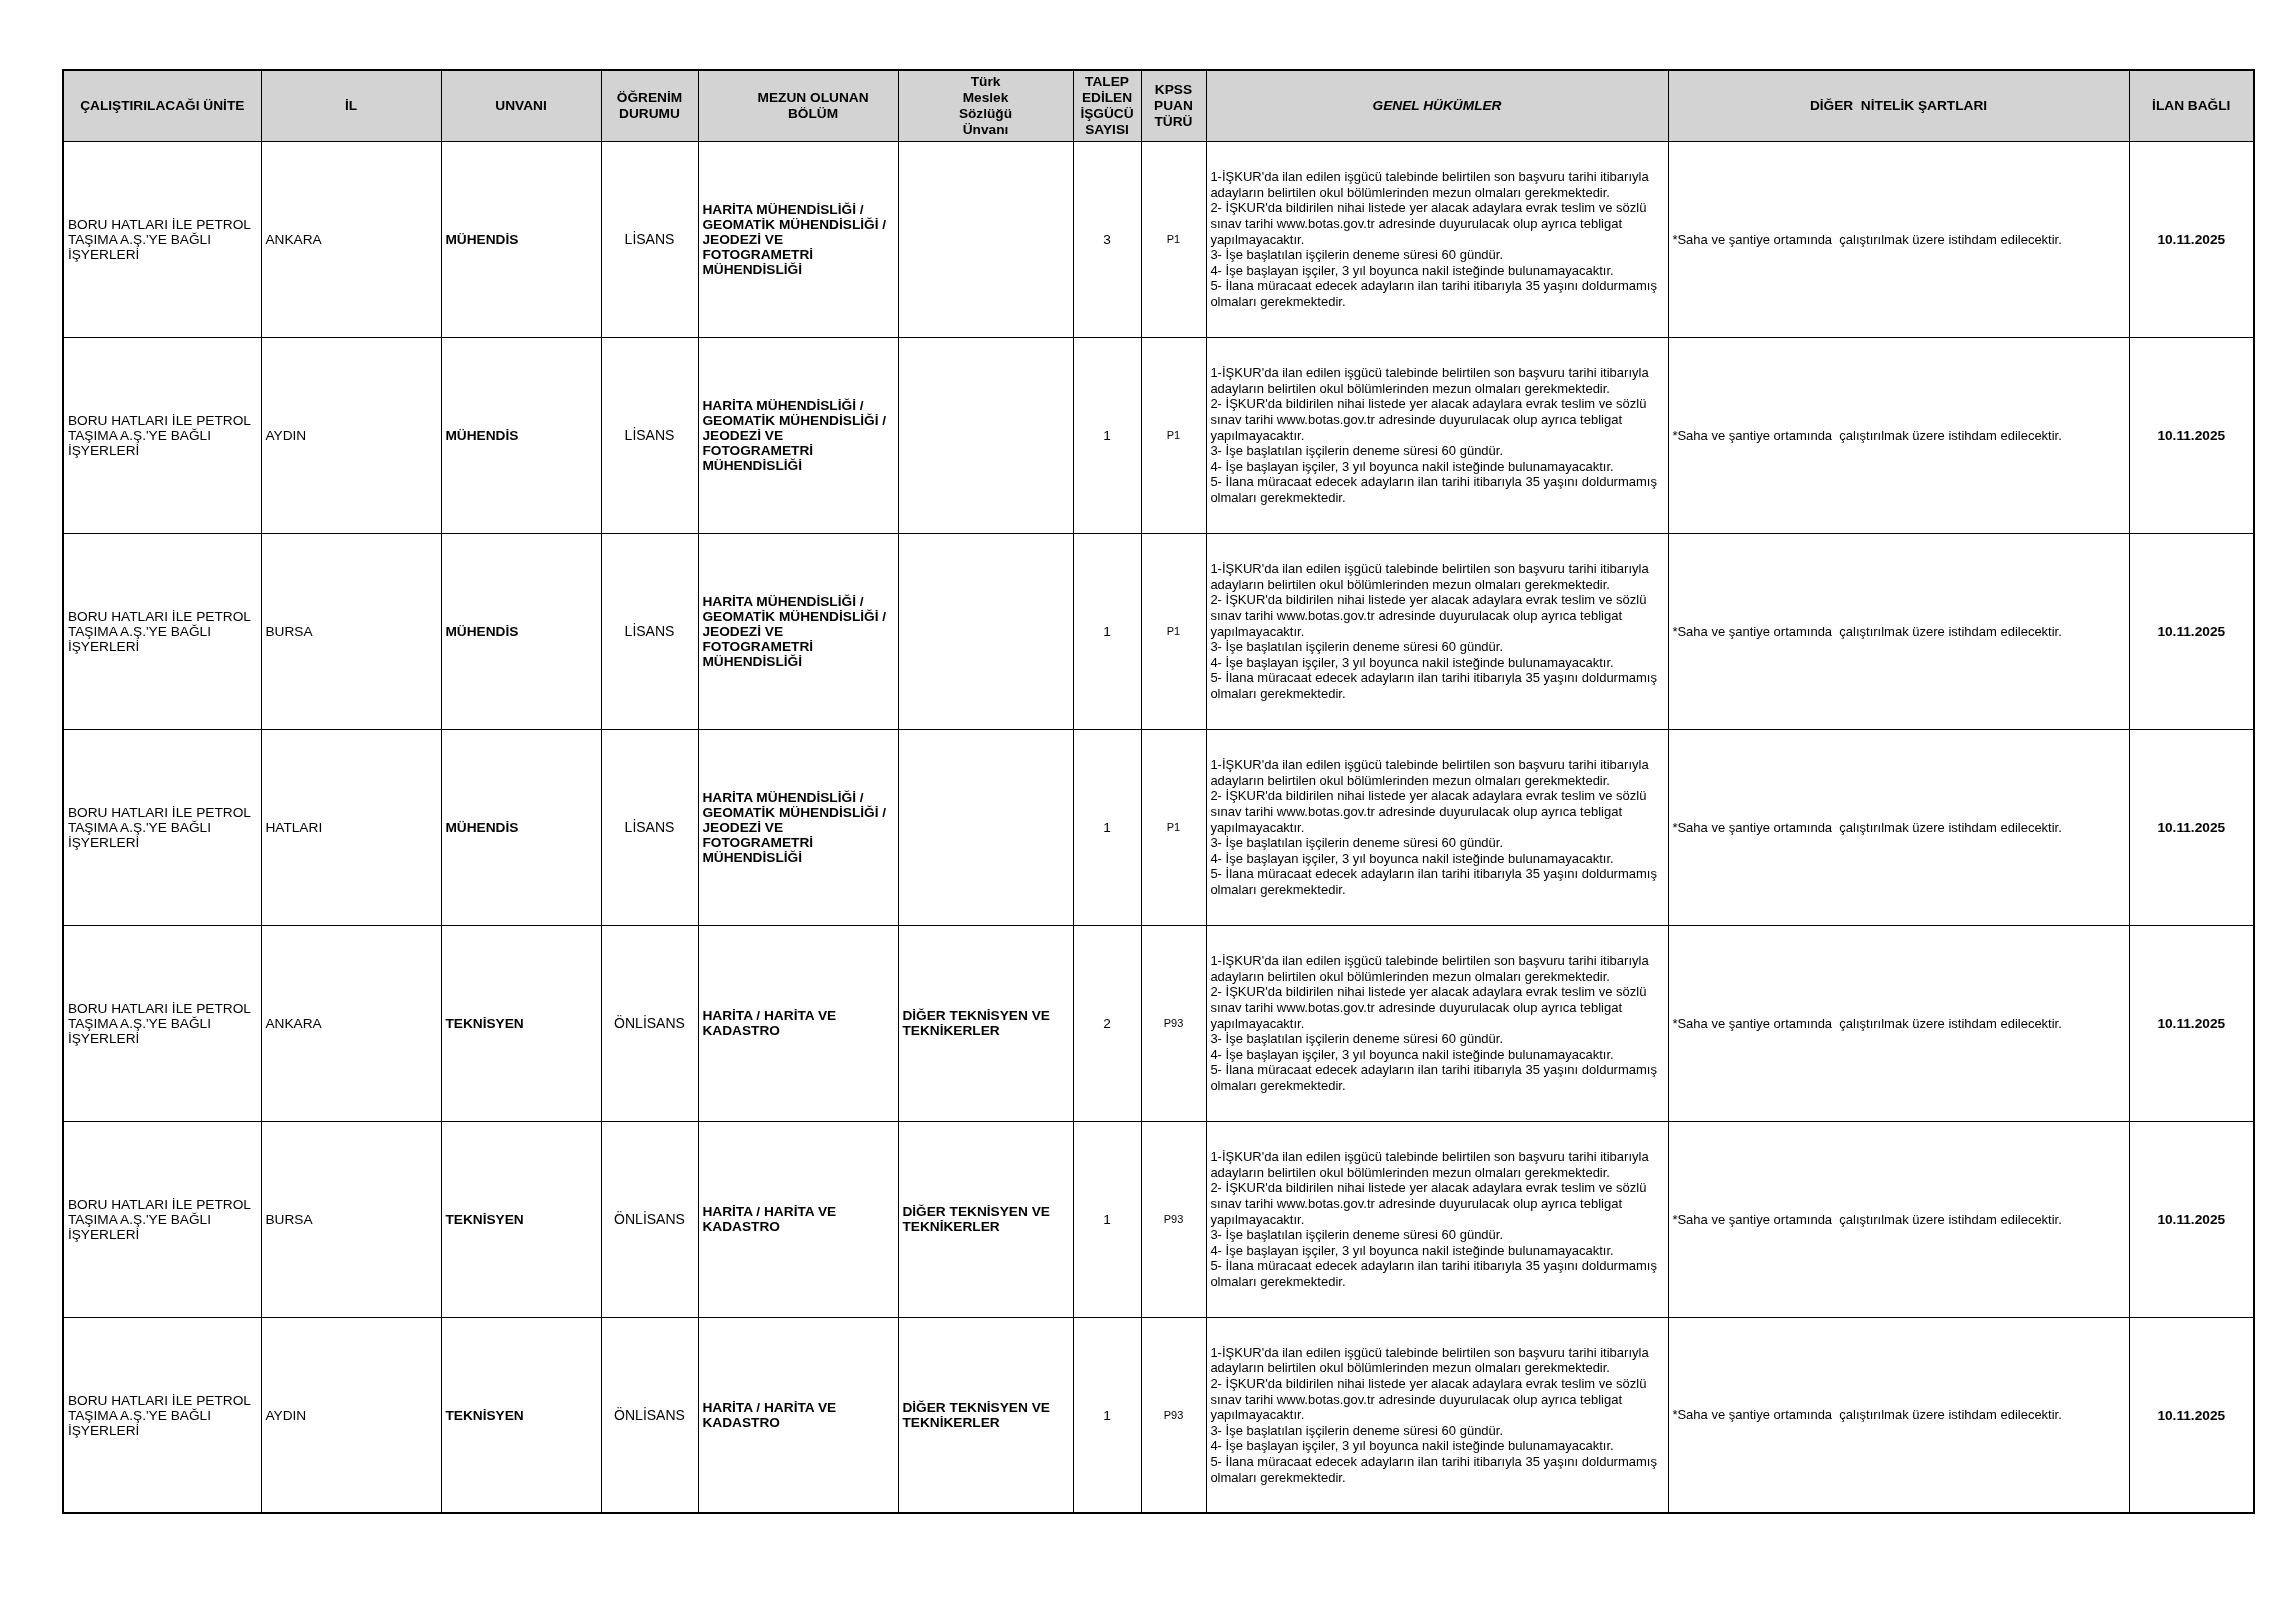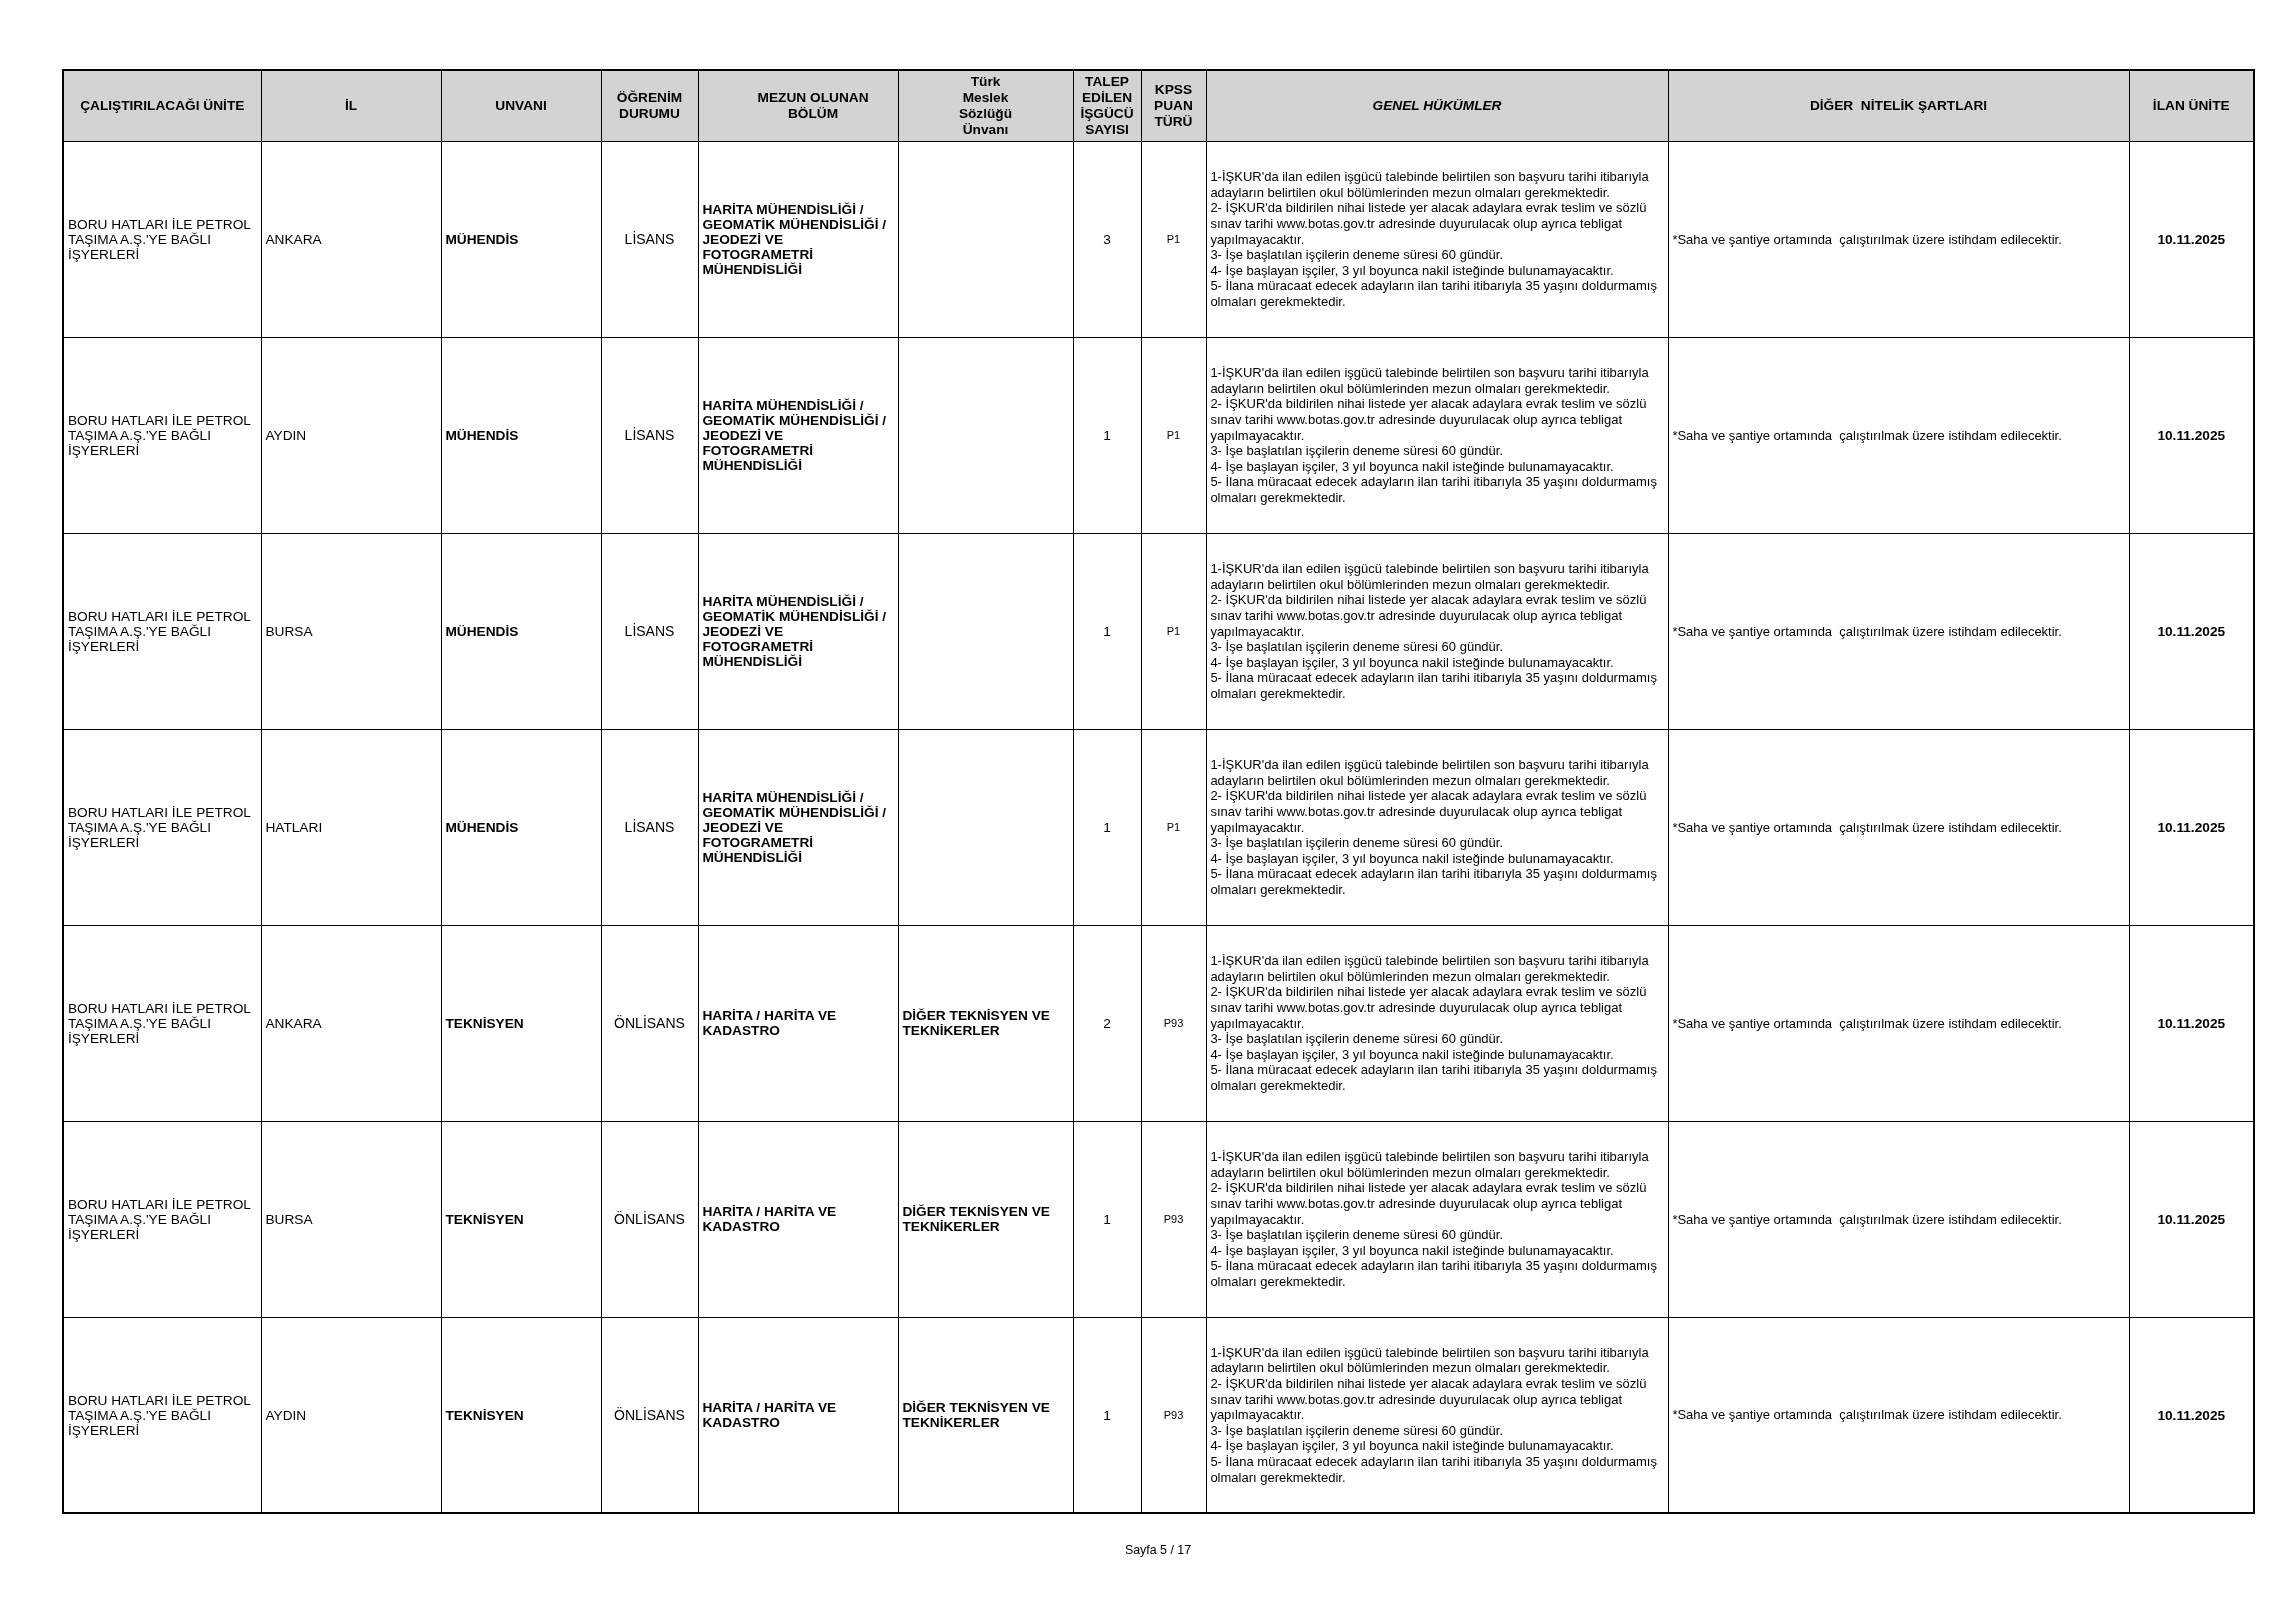--- a/index.html
+++ b/index.html
@@ -101,21 +101,21 @@
 Ünvanı</th>
         <th style="background: rgb(211, 211, 211);">TALEP
 EDİLEN
 İŞGÜCÜ
 SAYISI</th>
         <th style="background: rgb(211, 211, 211);">KPSS
 PUAN
 TÜRÜ</th>
         <th style="background: rgb(211, 211, 211); font-style: italic;">GENEL HÜKÜMLER</th>
         <th style="background: rgb(211, 211, 211);">DİĞER  NİTELİK ŞARTLARI</th>
-        <th style="background: rgb(211, 211, 211);">İLAN ÜNİTE</th>
+        <th style="background: rgb(211, 211, 211);">İLAN BAĞLI</th>
       </tr>
     </thead>
     <tbody id="table-body">
         <tr>
           <td class="c-unite">BORU HATLARI İLE PETROL
 TAŞIMA A.Ş.'YE BAĞLI
 İŞYERLERİ</td>
           <td class="c-il">ANKARA</td>
           <td class="c-unvani">MÜHENDİS</td>
           <td class="c-ogrenim">LİSANS</td>
@@ -263,16 +263,15 @@
 2- İŞKUR'da bildirilen nihai listede yer alacak adaylara evrak teslim ve sözlü sınav tarihi www.botas.gov.tr adresinde duyurulacak olup ayrıca tebligat yapılmayacaktır.
 3- İşe başlatılan işçilerin deneme süresi 60 gündür.
 4- İşe başlayan işçiler, 3 yıl boyunca nakil isteğinde bulunamayacaktır.
 5- İlana müracaat edecek adayların ilan tarihi itibarıyla 35 yaşını doldurmamış olmaları gerekmektedir.</td>
           <td class="c-diger">*Saha ve şantiye ortamında  çalıştırılmak üzere istihdam edilecektir.</td>
           <td class="c-ilan">10.11.2025</td>
         </tr>
       </tbody>
   </table>
 
-  <div class="footer">Sayfa 5 / 17</div>
 
 </div>
 
 
 </body></html>

